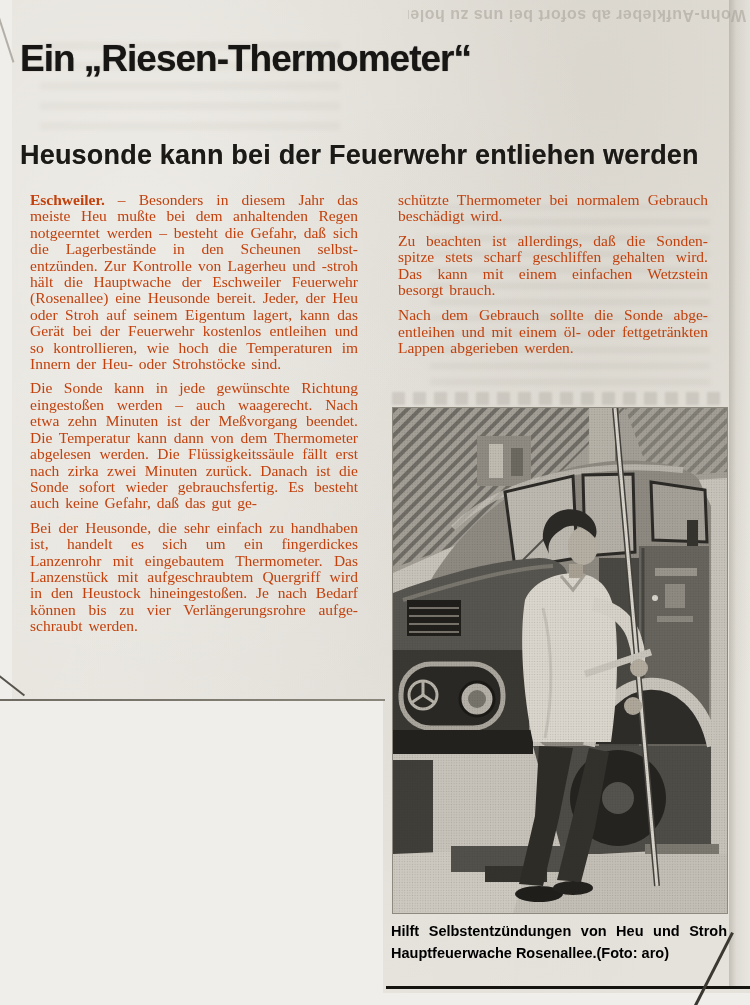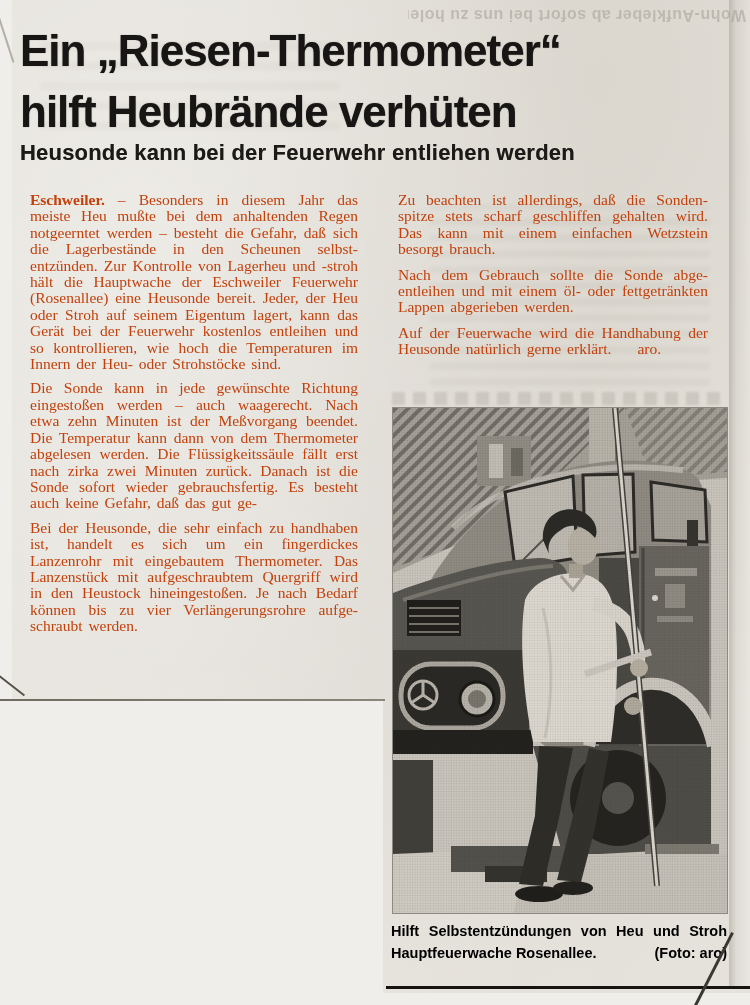--- a/index.html
+++ b/index.html
@@ -32,27 +32,27 @@
     transform:rotate(180deg); color:#a59f96; opacity:.55;
     font-weight:bold; font-size:16px; letter-spacing:.5px; white-space:nowrap;
     filter:blur(.6px); overflow:hidden;
   }
   .ghost-smudge {
     position:absolute; left:392px; top:392px; width:336px; height:13px; opacity:.16;
     background:repeating-linear-gradient(90deg,#6d675c 0 13px, transparent 13px 21px);
     filter:blur(1.2px);
   }
   .headline {
-    position:absolute; left:20px; top:20px; width:716px;
-    font-weight:bold; font-size:44px; line-height:61px; letter-spacing:-1px;
+    position:absolute; left:20px; top:28px; width:716px;
+    font-weight:bold; font-size:37px; line-height:61px; letter-spacing:-1px;
     color:#171614; text-shadow:0 0 1px rgba(23,22,20,.55);
   }
   .subheadline {
     position:absolute; left:20px; top:140px; width:716px;
-    font-weight:bold; font-size:22px; letter-spacing:.2px; color:#1b1a17;
+    font-weight:bold; font-size:27px; letter-spacing:.2px; color:#1b1a17;
     text-shadow:0 0 .5px rgba(23,22,20,.5);
   }
   .columns { position:absolute; left:0; top:184px; width:750px; }
   .article-text p {
     margin:8px; text-align:justify; hyphens:manual;
     font-family:"Liberation Serif", serif; font-size:15.5px; line-height:16.4px;
     word-spacing:2px; color:#c2410c;
   }
   .col-left  { position:absolute; left:22px;  top:0; width:344px; }
   .col-right { position:absolute; left:390px; top:0; width:326px; }
@@ -60,21 +60,21 @@
   .author { display:inline-block; margin-left:26px; }
   .photo-frame {
     position:absolute; left:393px; top:408px; width:334px; height:505px;
     outline:1px solid #8d897f; background:#c7c3ba;
   }
   .caption {
     position:absolute; left:391px; top:920px; width:336px;
     font-weight:bold; font-size:14.5px; line-height:22px; color:#000000;
   }
   .caption .jline { text-align:justify; text-align-last:justify; }
-  .caption .lastline { display:flex; justify-content:space-between; }
+  .caption .lastline { display:flex; justify-content:flex-start; }
   .thick-rule {
     position:absolute; left:386px; top:986px; width:364px; height:3px;
     background:#15140f;
   }
   .thin-rule {
     position:absolute; left:0px; top:699px; width:385px; height:2px;
     background:linear-gradient(90deg,#6f6b62,#8a867c);
   }
   .mark-bottomleft {
     position:absolute; left:-6px; top:684px; width:34px; height:2px;
@@ -97,35 +97,34 @@
   <div class="newsprint"></div>
   <div class="edge-strip"></div>
   <div class="crease-topleft"></div>
   <div class="smudge-a"></div>
   <div class="smudge-b"></div>
 
   <div class="ghost-top">Wohn-Aufkleber ab sofort bei uns zu holen</div>
 
   <div class="headline">
     <div>Ein „Riesen-Thermometer“</div>
-    <div>hilft Heubrände verhüten</div>
   </div>
 
   <div class="subheadline">Heusonde kann bei der Feuerwehr entliehen werden</div>
 
   <div class="columns article-text">
     <div class="col-left">
       <p><b>Eschweiler.</b> <span>– Besonders in diesem Jahr das meiste Heu mußte bei dem anhalten­den Regen notge­erntet werden – besteht die Gefahr, daß sich die Lager­bestände in den Scheunen selbst­entzünden. Zur Kon­trolle von Lagerheu und -stroh hält die Haupt­wache der Eschweiler Feuer­wehr (Rosenallee) eine Heusonde bereit. Jeder, der Heu oder Stroh auf seinem Eigen­tum lagert, kann das Gerät bei der Feuer­wehr kostenlos entleihen und so kon­trollieren, wie hoch die Tempera­turen im Innern der Heu- oder Stroh­stöcke sind.</span></p>
       <p>Die Sonde kann in jede gewünschte Rich­tung einge­stoßen werden – auch waage­recht. Nach etwa zehn Minuten ist der Meß­vorgang beendet. Die Temperatur kann dann von dem Thermo­meter abge­lesen werden. Die Flüssigkeits­säule fällt erst nach zirka zwei Minuten zurück. Danach ist die Sonde sofort wieder gebrauchs­fertig. Es besteht auch keine Gefahr, daß das gut ge-</p>
       <p>Bei der Heusonde, die sehr einfach zu handhaben ist, handelt es sich um ein fin­gerdickes Lanzenrohr mit einge­bautem Thermo­meter. Das Lanzenstück mit aufge­schraubtem Quergriff wird in den Heustock hinein­gestoßen. Je nach Bedarf können bis zu vier Verlängerungs­rohre aufge­schraubt werden.</p>
     </div>
     <div class="col-right">
+      <p>schützte Thermometer bei normalem Ge­brauch beschädigt wird.</p>
       <p>Zu beachten ist allerdings, daß die Sonden­spitze stets scharf ge­schliffen gehalten wird. Das kann mit einem einfachen Wetz­stein besorgt brauch.</p>
       <p class="gap">Nach dem Gebrauch sollte die Sonde abge­entleihen und mit einem öl- oder fettge­tränkten Lappen abge­rieben werden.</p>
-      <p class="gap"><span>Auf der Feuerwache wird die Hand­habung der Heusonde natürlich gerne erklärt.</span><span class="author">aro.</span></p>
     </div>
   </div>
 
   <div class="ghost-smudge"></div>
 
   <div class="photo-frame">
     <svg width="334" height="505" viewBox="0 0 334 505" xmlns="http://www.w3.org/2000/svg">
       <defs>
         <pattern id="dots" width="2.6" height="2.6" patternUnits="userSpaceOnUse">
           <circle cx="1.3" cy="1.3" r="0.62" fill="#26241f" opacity="0.16"></circle>

